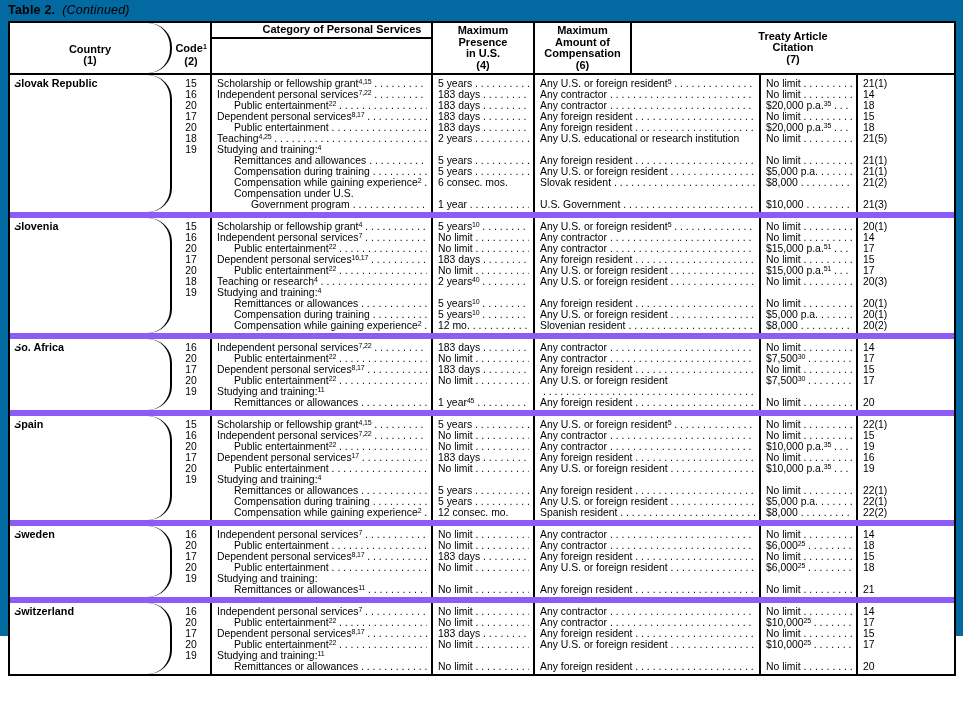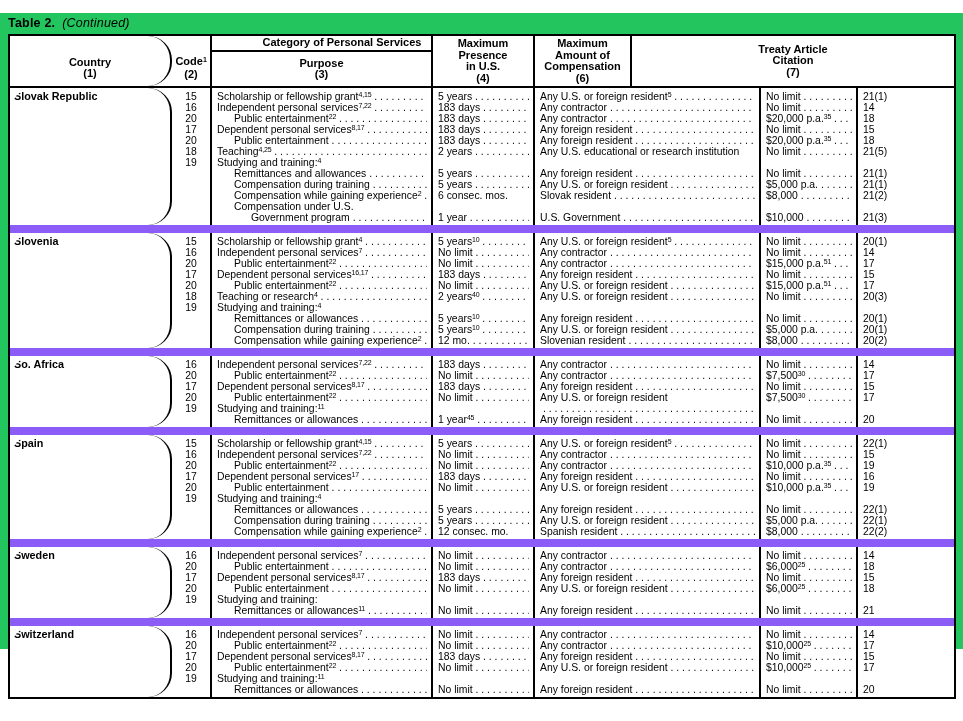--- a/index.html
+++ b/index.html
@@ -2,21 +2,21 @@
 <html><head>
 <meta charset="utf-8">
 <style>
   * { box-sizing: border-box; margin: 0; padding: 0; }
   html,body { background:#fff; }
   body {
     width: 963px; height: 721px;
     font-family: "Liberation Sans", sans-serif;
     color:#000; position: relative; overflow: hidden;
   }
-  .page { position:absolute; left:0; top:13px; width:963px; height:636px; background:#22c55e; }
+  .page { position:absolute; left:0; top:0; width:963px; height:636px; background:#0369a1; }
   .title { position:absolute; left:8px; top:3px; font-size:12.5px; letter-spacing:.2px; }
   .title .tb { font-weight:bold; }
   .title .ti { font-style:italic; margin-left:7px; }
 
   .tbl { position:absolute; left:8px; top:21px; width:948px; border:2px solid #000; background:#fff; }
 
   
   .hdr { display:flex; align-items:stretch; height:52px; border-bottom:2px solid #000; }
   .hcell { border-right:2px solid #000; font-weight:bold; font-size:11px; line-height:11.5px; text-align:center; display:flex; flex-direction:column; }
   .hcell:last-child { border-right:none; }
@@ -26,21 +26,21 @@
 
   .w-country { width:162px;border-radius:24px; }
   .w-code    { width:40px;  }
   .w-purpose { width:221px; }
   .w-presence{ width:102px; }
   .w-employer{ width:226px; }
   .w-amount  { width:97px;  }
   .w-article { flex:1; }
 
   
-  .sec { display:flex; align-items:stretch; border-top:8px solid #8b5cf6; }
+  .sec { display:flex; align-items:stretch; border-top:6px solid #8b5cf6; }
   .sec:first-child { border-top:none; }
   .col { border-right:2px solid #000; padding-top:3px; padding-bottom:2px; overflow:hidden; }
   .col:last-child { border-right:none; }
   .sec:last-child .col { }
 
   .cname { font-weight:bold; font-size:10.8px; line-height:11px; padding-left:4px; white-space:nowrap; }
 
   .ln { display:flex; align-items:baseline; height:11px; line-height:11px; font-size:10.4px; white-space:nowrap; overflow:hidden; padding:0 4px 0 5px; }
   .ln.center { display:block; text-align:center; padding:0; }
   .ind1 .t { margin-left:17px; }
@@ -67,24 +67,20 @@
         </div>
       </div>
       <div class="hcell w-code">
         <div class="hstack pushdown">
           <span>Code<span class="sup">1</span></span>
           <span>(2)</span>
         </div>
       </div>
       <div class="hcell w-purpose">
         <div class="cat">Category of Personal Services</div>
-        <div class="hstack">
-          <span>Purpose</span>
-          <span>(3)</span>
-        </div>
       </div>
       <div class="hcell w-presence">
         <div class="hstack">
           <span>Maximum</span>
           <span>Presence</span>
           <span>in U.S.</span>
           <span>(4)</span>
         </div>
       </div>
       <div class="hcell w-amount">

